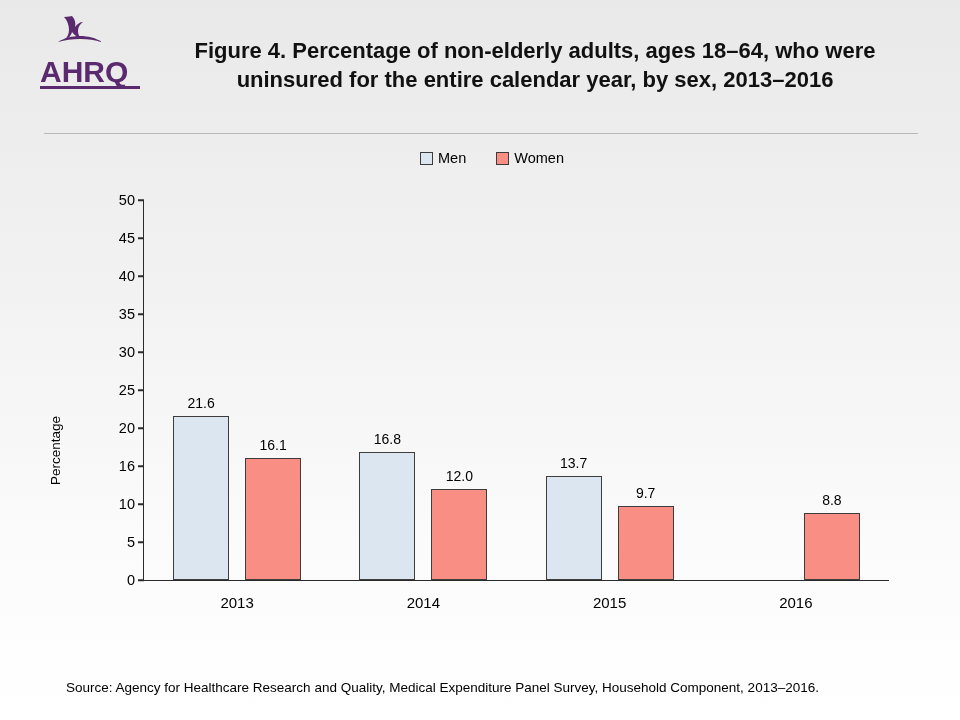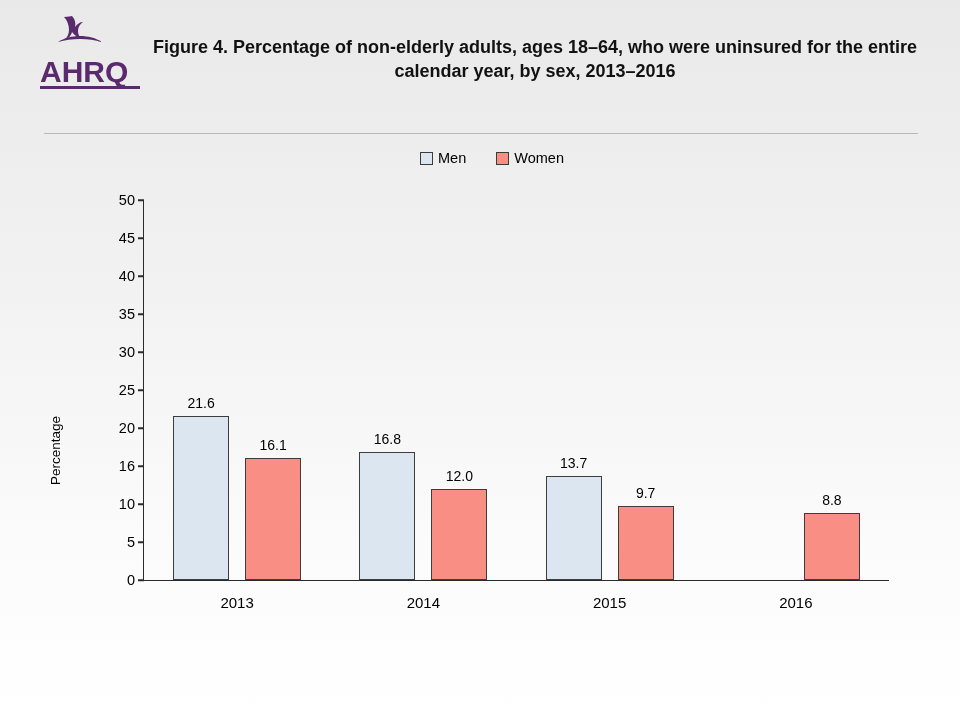--- a/index.html
+++ b/index.html
@@ -29,21 +29,21 @@
     height: 86px;
   }
   .logo svg { display: block; }
 
   .title {
     position: absolute;
     left: 140px;
     top: 36px;
     width: 790px;
     text-align: center;
-    font-size: 18px;
+    font-size: 22px;
     font-weight: bold;
     color: #111111;
     line-height: 1.33;
   }
 
   .rule {
     position: absolute;
     left: 44px;
     top: 133px;
     width: 874px;
@@ -271,14 +271,15 @@
           <div class="bar women" style="height:17.6%">
             <span class="val">8.8</span>
           </div>
           <div class="xtick">2016</div>
         </div>
 
       </div>
     </div>
   </div>
 
+  <div class="source">Source: Agency for Healthcare Research and Quality, Medical Expenditure Panel Survey, Household Component, 2013–2016.</div>
 
 </div>
 
 </body></html>

